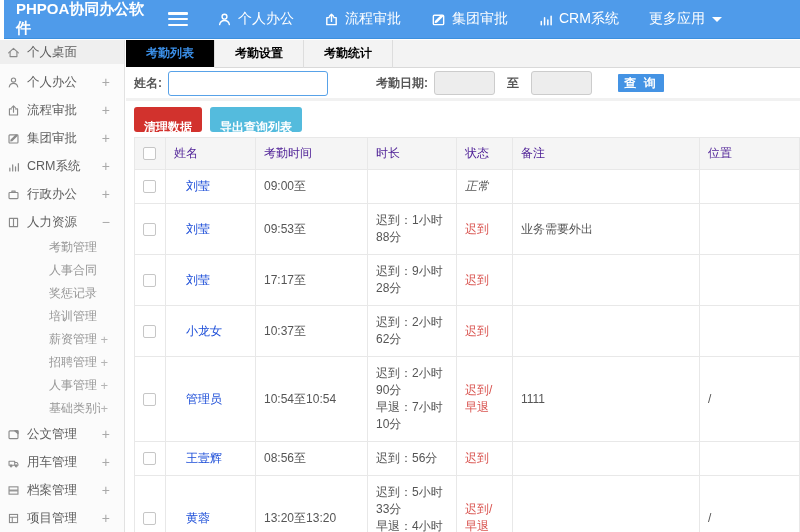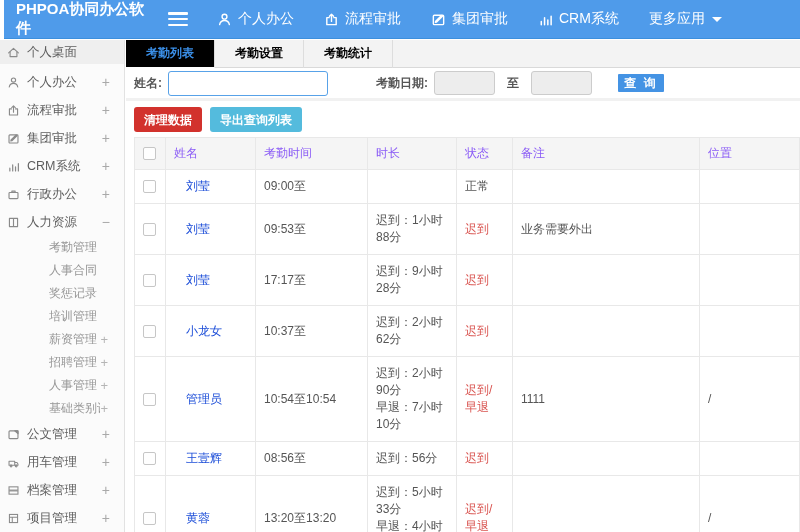--- a/index.html
+++ b/index.html
@@ -46,33 +46,33 @@
     font-size:12px; outline:none; }
   .date-wrap { margin-left:48px; display:flex; align-items:center; }
   .date-input { width:61px; height:24px; background:#ededed; border:1px solid #ccc; border-radius:3px;
     padding:0 5px; font-size:12px; }
   .to-label { margin:0 12px; font-weight:bold; }
   .btn-query { margin-left:26px; width:46px; height:18px; background:#4493e4; color:#fff; border:none;
     border-radius:1px; font-size:12px; font-weight:bold; cursor:pointer; letter-spacing:2px; }
 
   .actions { padding:6px 8px 5px; display:flex; gap:8px; }
   .btn { height:25px; border:none; border-radius:3px; color:#fff; font-size:12px; font-weight:bold;
-    padding:5px 10px; cursor:pointer; }
+    padding:12px 10px; cursor:pointer; }
   .btn-danger { background:#d2322d; }
   .btn-info  { background:#54bbdd; }
 
   table { border-collapse:collapse; margin-left:8px; width:666px; table-layout:fixed; font-size:12px; }
   th, td { border:1px solid #e8e8e8; padding:8px; text-align:left; vertical-align:middle;
     color:#555; line-height:17px; overflow:hidden; }
-  thead th { background:#f5f5f5; font-weight:normal; color:#8b5cf6; padding:7px 8px; }
+  thead th { background:#f5f5f5; font-weight:normal; color:#4c1d95; padding:7px 8px; }
   .cb { display:inline-block; width:13px; height:13px; border:1px solid #c6c6c6; border-radius:2px;
     background:#fefefe; cursor:pointer; vertical-align:middle; }
   .name-link { color:#1d4ed8; cursor:pointer;margin-left:12px; }
   .st-red { color:#d9534f; }
-  .st-normal { color:#555; }
+  .st-normal { color:#555;font-style:italic; }
 </style>
 </head>
 <body>
 
 <div class="app">
 
   <div class="topbar">
     <div class="logo">PHPOA协同办公软件</div>
     <div class="hamburger">
         <i></i>

